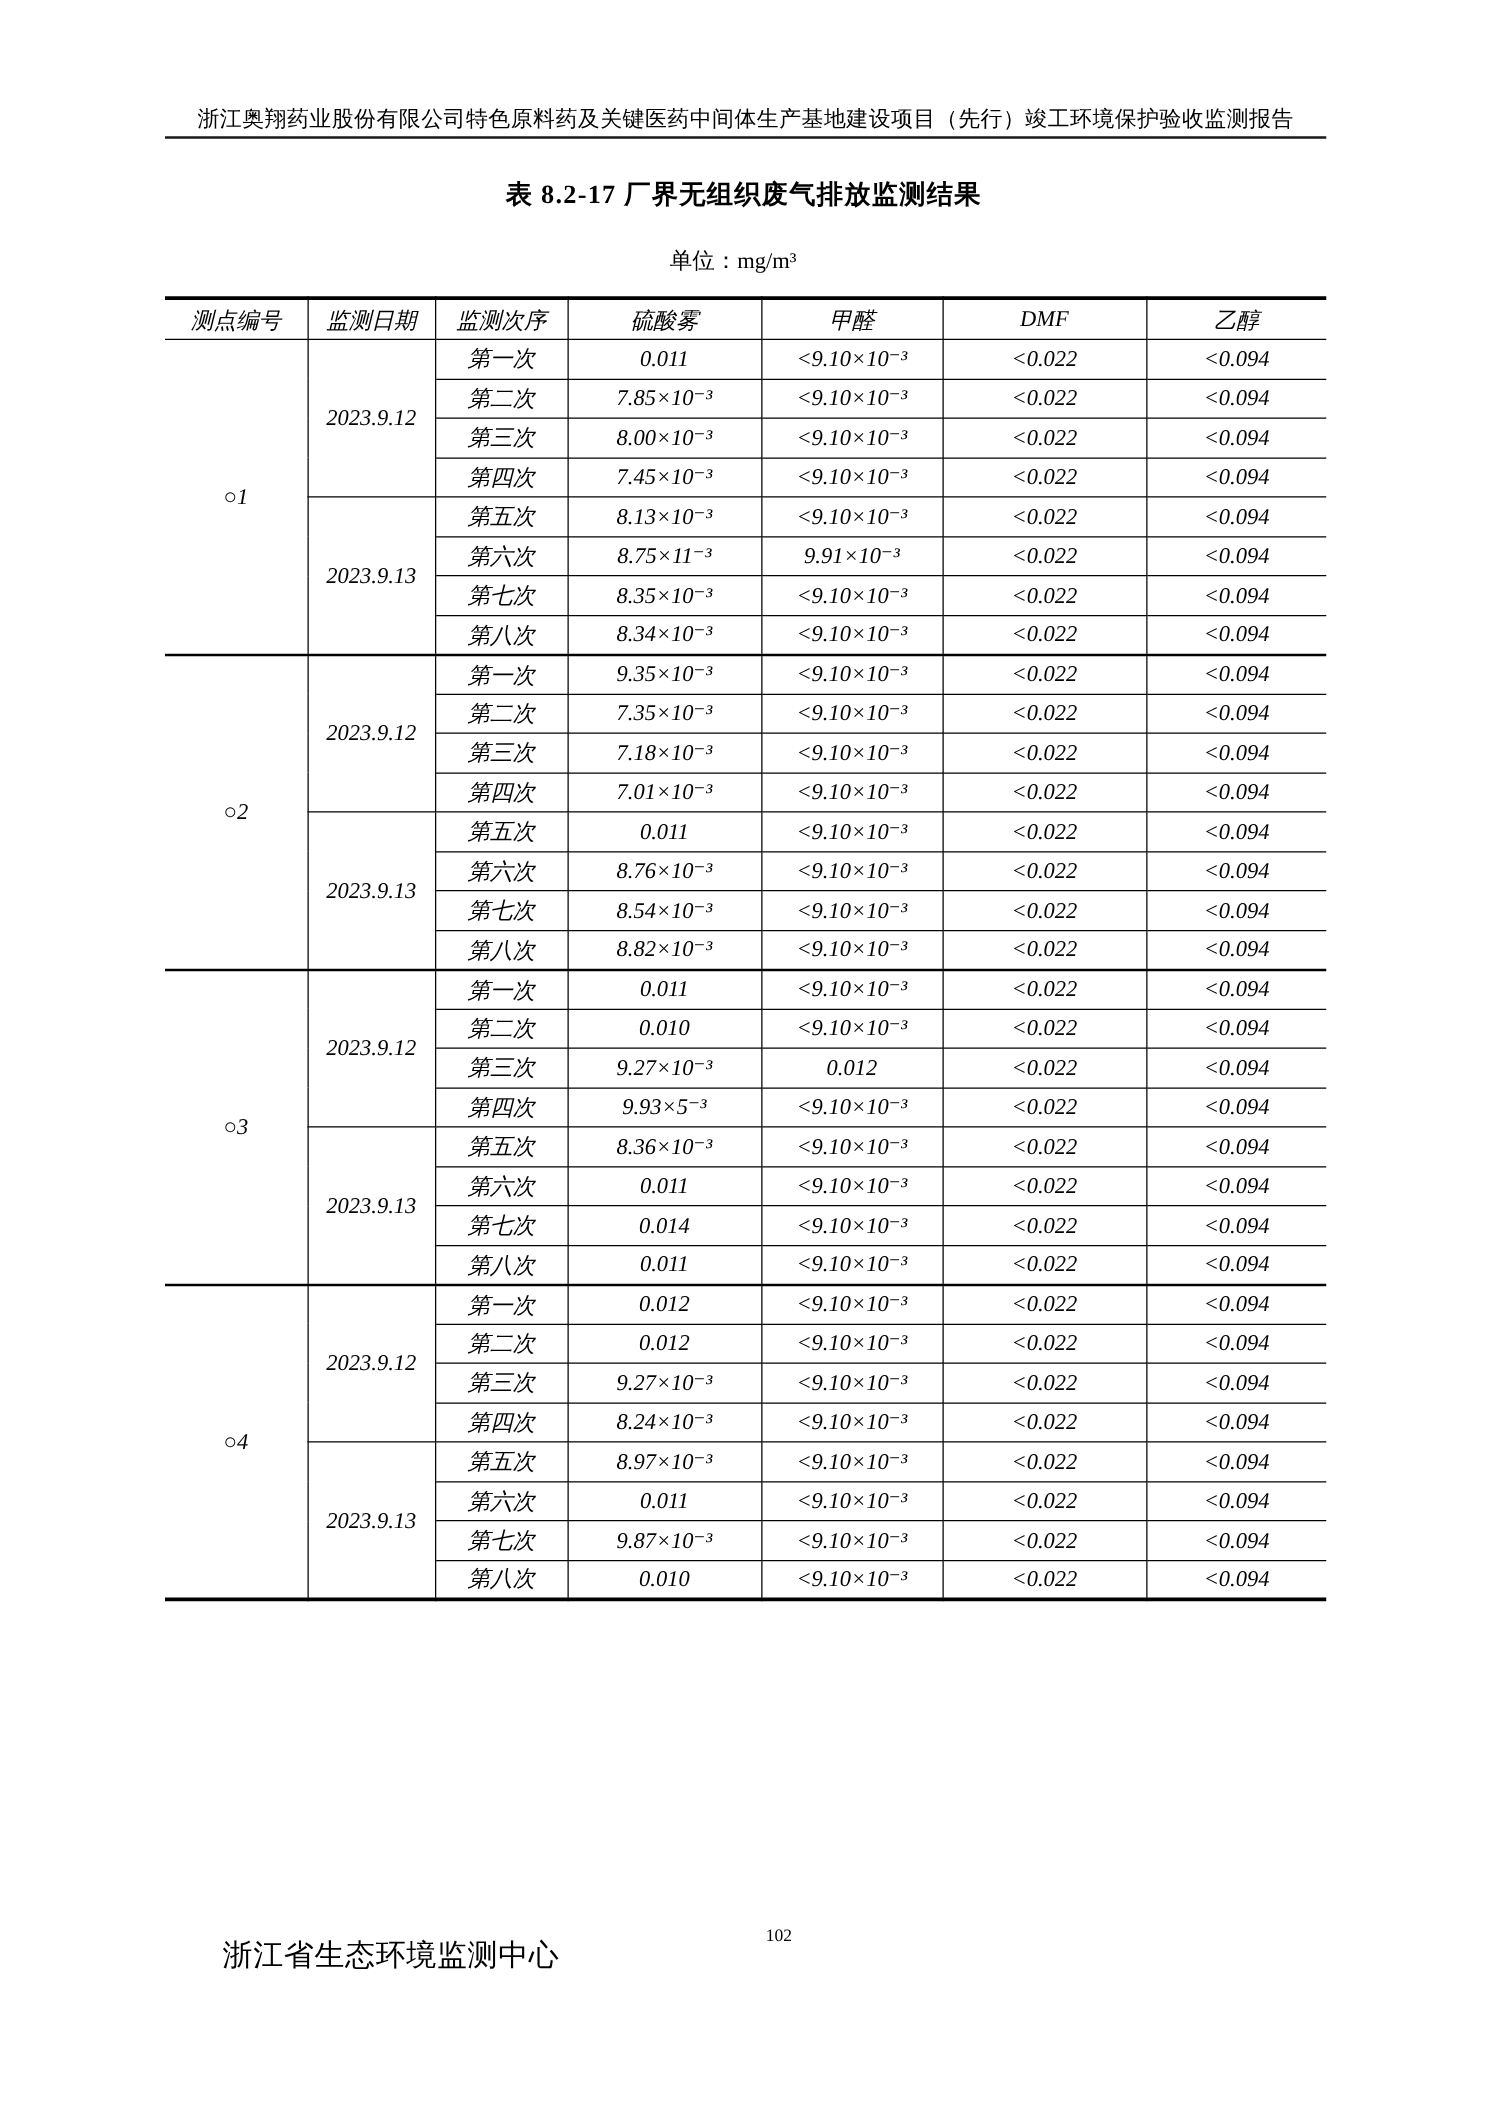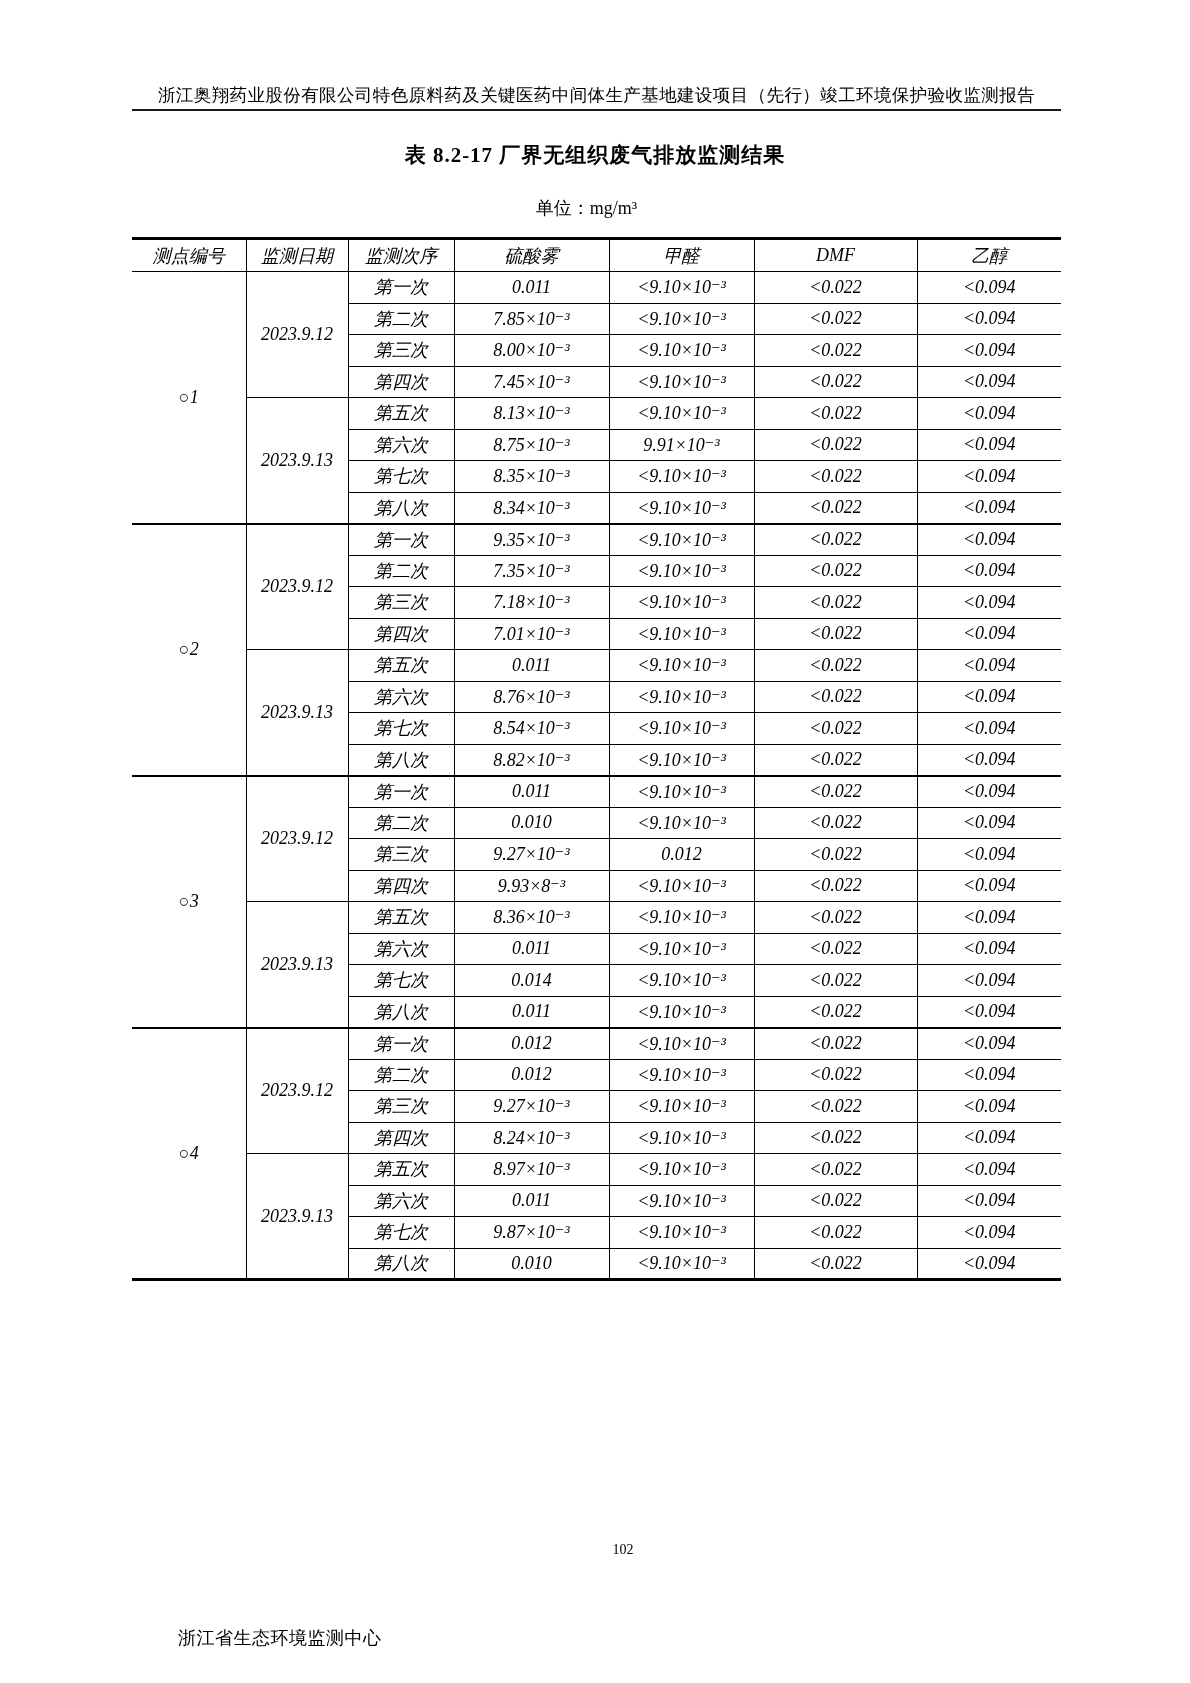--- a/index.html
+++ b/index.html
@@ -79,23 +79,23 @@
   .monitor-table thead tr { height: 33px; }
   .monitor-table tbody tr { height: 31.5px; }
   .monitor-table thead th { border-bottom: 1.5px solid #000; border-top: none; }
   .monitor-table thead th:first-child { border-left: none; }
   .monitor-table thead th:last-child { border-right: none; margin-top: 45px; }
   .monitor-table td.point-cell { border-left: none; }
   .monitor-table td:last-child { border-right: none; }
   .monitor-table tbody.group { border-bottom: 2.5px solid #000; }
   .footer-org {
     position: absolute;
-    top: 1626px;
+    top: 1548px;
     left: 178px;
-    font-size: 18px;
+    font-size: 24px;
     letter-spacing: 0.5px;
   }
   .page-number {
     position: absolute;
     top: 1542px;
     left: 588px;
     width: 70px;
     text-align: center;
     font-size: 14px;
   }
@@ -168,21 +168,21 @@
         <tr>
           <td class="date-cell" rowspan="4">2023.9.13</td>
           <td>第五次</td>
           <td>8.13×10⁻³</td>
           <td>&lt;9.10×10⁻³</td>
           <td>&lt;0.022</td>
           <td>&lt;0.094</td>
         </tr>
         <tr>
           <td>第六次</td>
-          <td>8.75×10⁻³</td>
+          <td>8.75×11⁻³</td>
           <td>9.91×10⁻³</td>
           <td>&lt;0.022</td>
           <td>&lt;0.094</td>
         </tr>
         <tr>
           <td>第七次</td>
           <td>8.35×10⁻³</td>
           <td>&lt;9.10×10⁻³</td>
           <td>&lt;0.022</td>
           <td>&lt;0.094</td>
@@ -275,21 +275,21 @@
         </tr>
         <tr>
           <td>第三次</td>
           <td>9.27×10⁻³</td>
           <td>0.012</td>
           <td>&lt;0.022</td>
           <td>&lt;0.094</td>
         </tr>
         <tr>
           <td>第四次</td>
-          <td>9.93×8⁻³</td>
+          <td>9.93×5⁻³</td>
           <td>&lt;9.10×10⁻³</td>
           <td>&lt;0.022</td>
           <td>&lt;0.094</td>
         </tr>
         <tr>
           <td class="date-cell" rowspan="4">2023.9.13</td>
           <td>第五次</td>
           <td>8.36×10⁻³</td>
           <td>&lt;9.10×10⁻³</td>
           <td>&lt;0.022</td>

